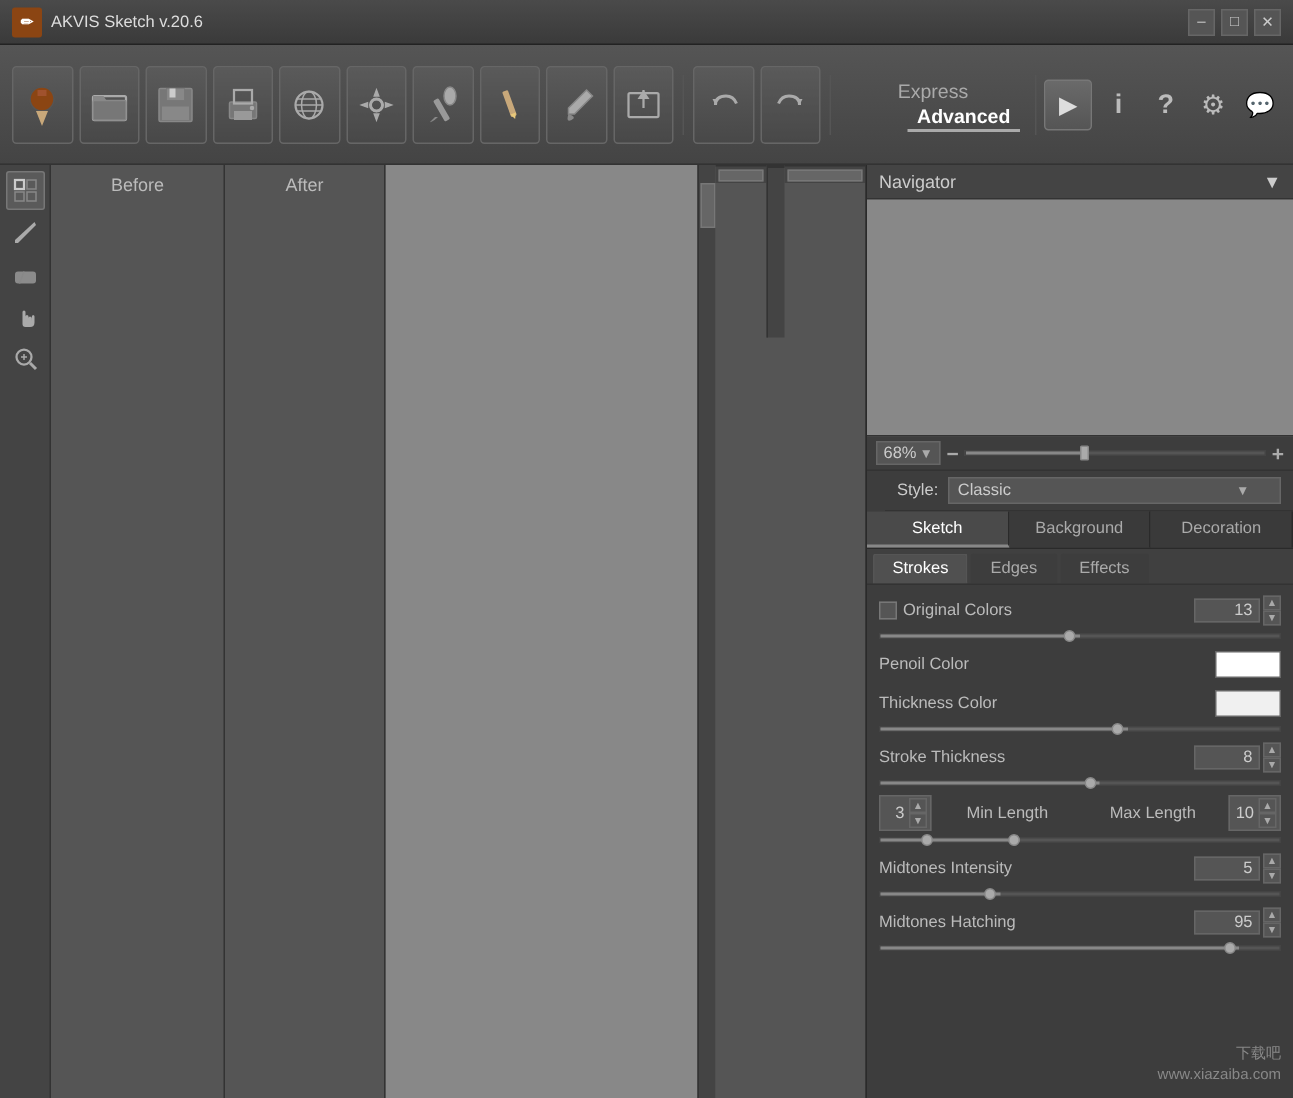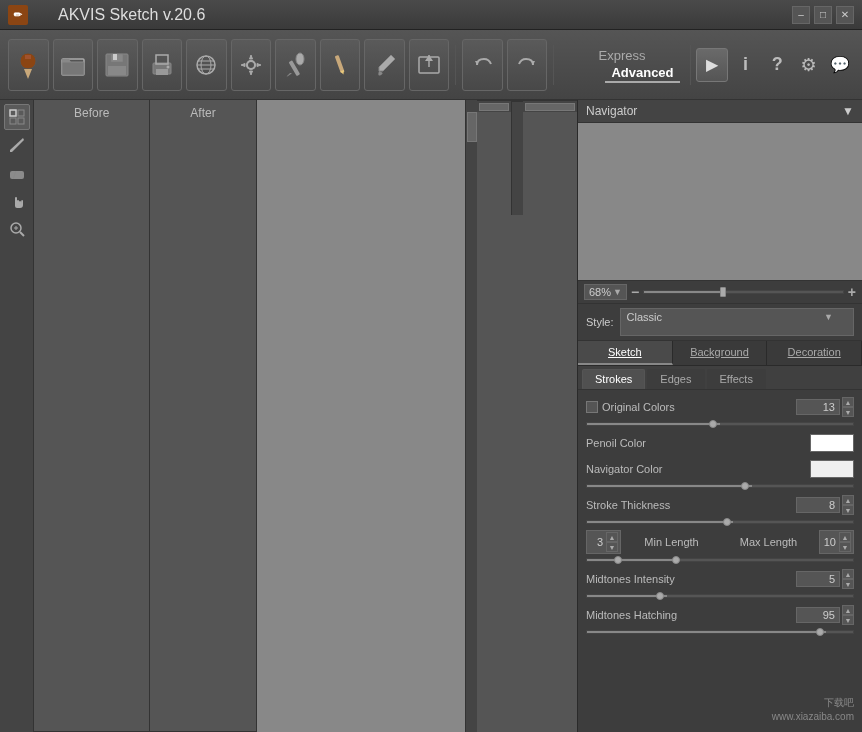--- a/index.html
+++ b/index.html
@@ -33,22 +33,21 @@
       display: flex;
       align-items: center;
       justify-content: center;
       color: white;
       font-size: 10px;
       font-weight: bold;
     }
     #title-bar .title-text {
       flex: 1;
       color: #ddd;
-      font-size: 16px;
-      margin-left: 24px;
+      font-size: 11px;
     }
     #title-bar .window-controls {
       display: flex;
       gap: 4px;
     }
     #title-bar .window-controls button {
       width: 18px;
       height: 18px;
       background: #555;
       border: 1px solid #666;
@@ -56,21 +55,21 @@
       font-size: 10px;
       cursor: pointer;
       display: flex;
       align-items: center;
       justify-content: center;
     }
 
     
     #toolbar {
       width: 100%;
-      height: 70px;
+      height: 80px;
       background: linear-gradient(to bottom, #555, #444);
       display: flex;
       align-items: center;
       padding: 0 8px;
       gap: 4px;
       border-bottom: 1px solid #333;
       text-align: center;
     }
     .toolbar-btn {
       width: 44px;
@@ -282,39 +281,39 @@
       font-weight: bold;
     }
 
     #style-row {
       display: flex;
       align-items: center;
       padding: 4px 8px;
       background: #3d3d3d;
       border-bottom: 1px solid #333;
       gap: 6px;
+      margin-left: 12px;
     }
     #style-row label { color: #ccc; font-size: 11px; }
 
     
     #panel-tabs {
       display: flex;
       background: #3a3a3a;
       border-bottom: 1px solid #2a2a2a;
     }
     .panel-tab {
       flex: 1;
       text-align: center;
       padding: 5px 2px;
       cursor: pointer;
       color: #aaa;
       font-size: 11px;
       border-right: 1px solid #2a2a2a;
       background: #3a3a3a;
-      text-decoration: underline;
     }
     .panel-tab.active {
       background: #4a4a4a;
       color: #fff;
       border-bottom: 2px solid #888;
     }
 
     
     #sub-tabs {
       display: flex;
@@ -672,21 +671,21 @@
       <div style="flex:1; height:4px; background:#555; border:1px solid #444; position:relative;">
         <div style="width:40%; height:100%; background:#888;"></div>
         <div style="width:6px; height:10px; background:#aaa; border:1px solid #888; position:absolute; top:-4px; left:38%; border-radius:1px;"></div>
       </div>
       <span class="zoom-btn" style="font-size:14px; color:#aaa; cursor:pointer;">+</span>
     </div>
 
     <div id="style-row" style="display:flex; align-items:center; padding:4px 8px; background:#3d3d3d; border-bottom:1px solid #333; gap:6px;">
       <label>Style:</label>
       <div style="flex:1; position:relative;">
-        <div style="background:#555; border:1px solid #666; color:#ccc; font-size:11px; padding:2px 20px 12px 6px; cursor:pointer; display:flex; align-items:center; justify-content:space-between;">
+        <div style="background:#555; border:1px solid #666; color:#ccc; font-size:11px; padding:2px 20px 2px 6px; cursor:pointer; display:flex; align-items:center; justify-content:space-between;">
           <span>Classic</span>
           <span style="font-size:9px; color:#aaa;">▼</span>
         </div>
       </div>
     </div>
 
     <div id="panel-tabs" style="display:flex; background:#3a3a3a; border-bottom:1px solid #2a2a2a;">
       <div class="panel-tab active">Sketch</div>
       <div class="panel-tab">Background</div>
       <div class="panel-tab">Decoration</div>
@@ -721,21 +720,21 @@
           <div class="param-slider-thumb" style="left:46%;"></div>
         </div>
       </div>
 
       <div class="param-row">
         <span class="param-label">Penoil Color</span>
         <div class="color-box" style="background:#fff;"></div>
       </div>
 
       <div class="param-row">
-        <span class="param-label">Navigator Color</span>
+        <span class="param-label">Thickness Color</span>
         <div class="color-box dark" style="background:#f0f0f0;"></div>
       </div>
 
       <div class="param-slider-row">
         <div class="param-slider" style="position:relative;">
           <div class="param-slider-fill" style="width:62%;"></div>
           <div class="param-slider-thumb" style="left:58%;"></div>
         </div>
       </div>
 

